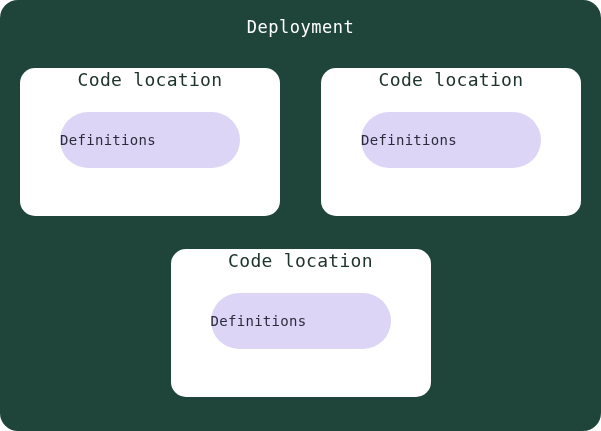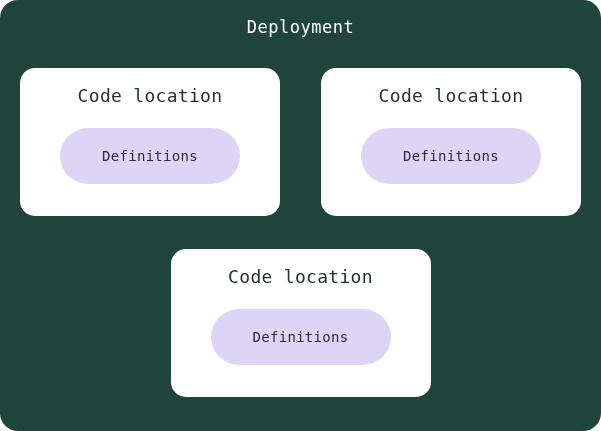--- a/index.html
+++ b/index.html
@@ -41,35 +41,34 @@
     width: 260px;
     height: 148px;
     box-sizing: border-box;
     background: var(--card_bg, #FFFFFF);
     border-radius: 15px;
     display: flex;
     flex-direction: column;
     align-items: center;
   }
   .card-title {
-    margin-top: 16px;
     color: var(--card_text, #20342E);
     font-size: 18px;
     line-height: 24px;
     letter-spacing: 0.3px;
   }
   .pill {
     margin-top: 20px;
     width: 180px;
     height: 56px;
     border-radius: 28px;
     background: var(--pill_bg, #DCD5F6);
     display: flex;
     align-items: center;
-    justify-content: center;
+    justify-content: flex-start;
   }
   .pill-label {
     color: var(--pill_text, #2B2B3B);
     font-size: 14px;
     letter-spacing: 0.3px;
   }
 </style>
 </head>
 <body>
 

